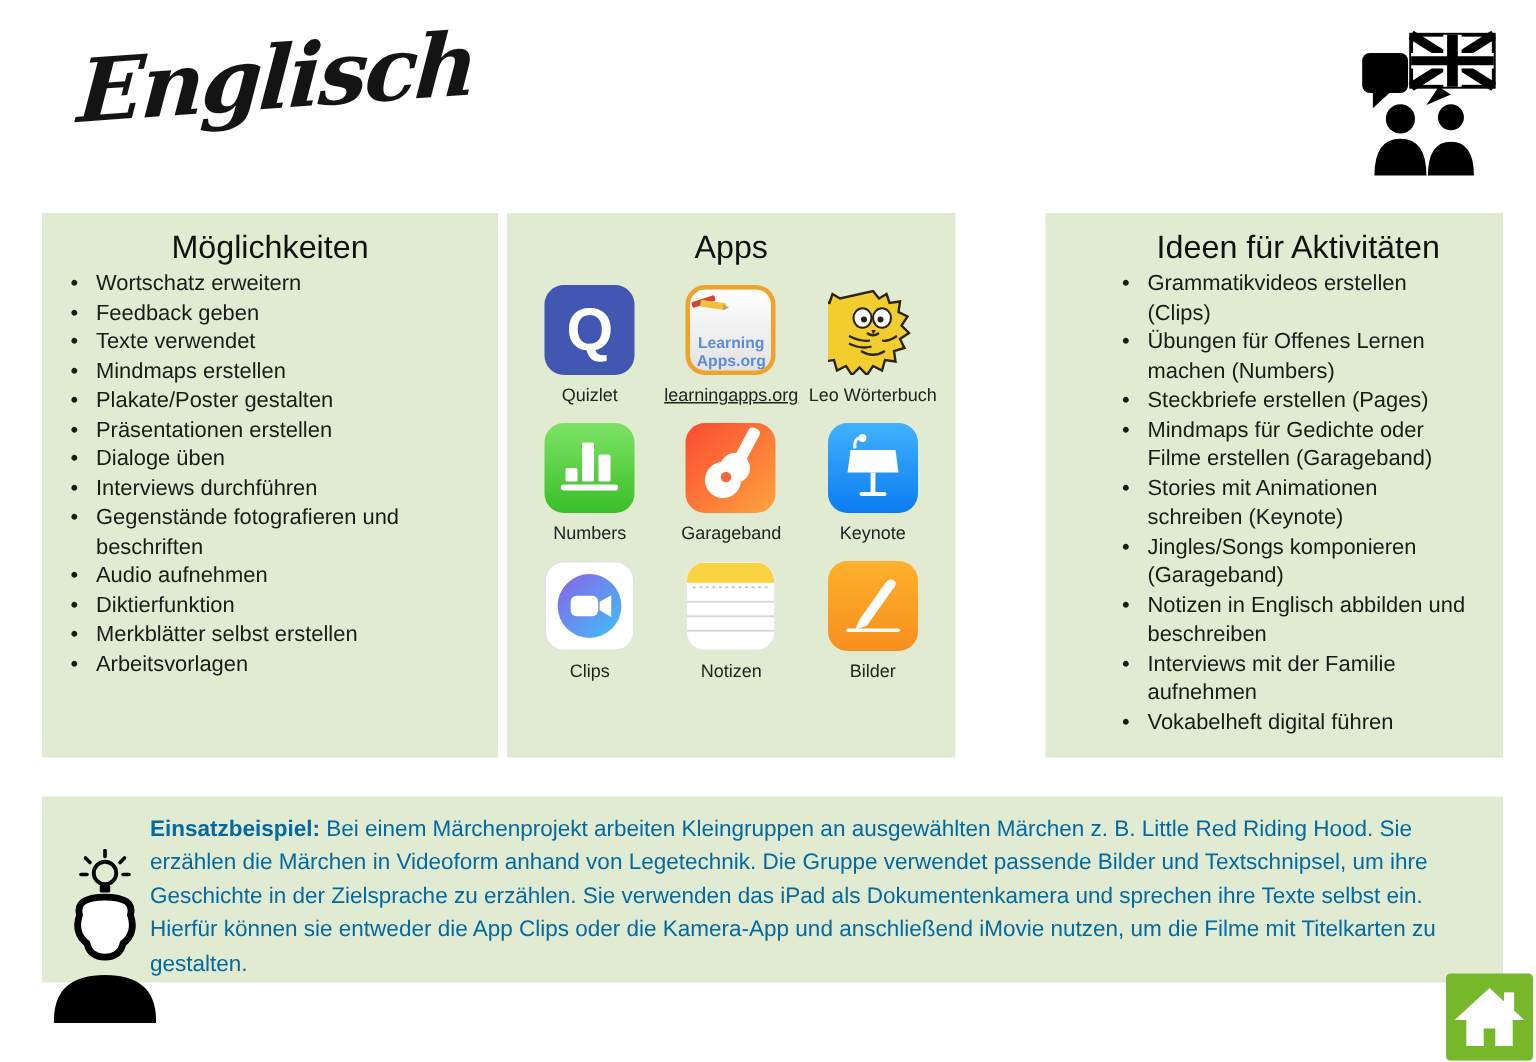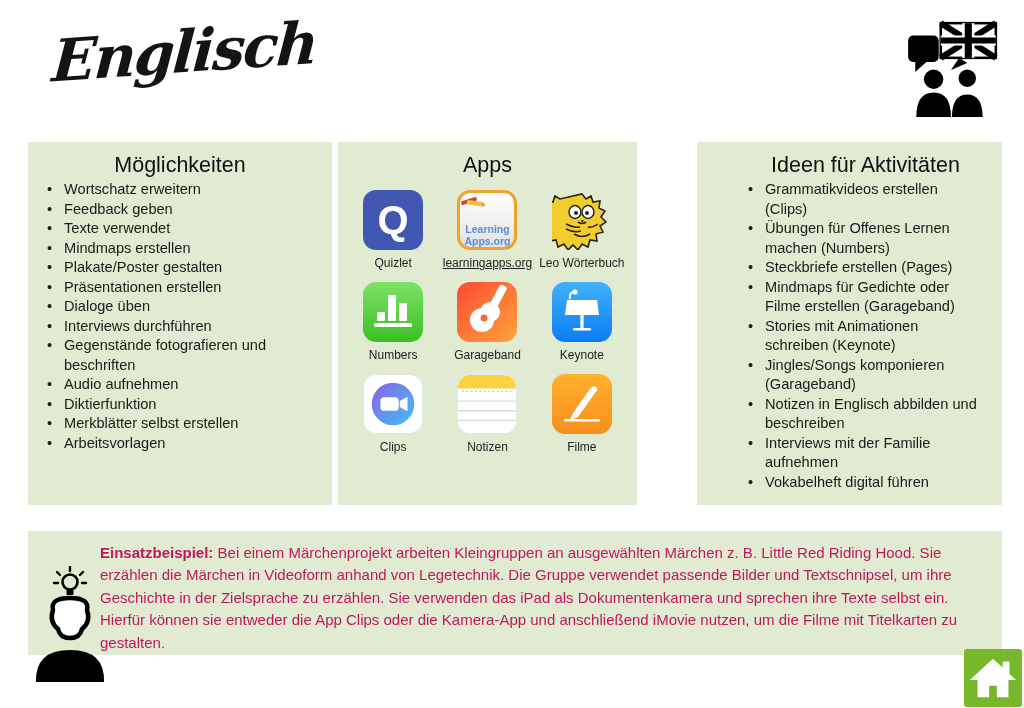--- a/index.html
+++ b/index.html
@@ -47,21 +47,21 @@
   .ic.numbers { background:linear-gradient(180deg,var(--numbers_top),var(--numbers_bottom)); }
   .ic.gb { background:linear-gradient(135deg,var(--gb_red),var(--gb_orange)); }
   .ic.keynote { background:linear-gradient(180deg,var(--keynote_top),var(--keynote_bottom)); }
   .ic.clips { background:#fff; border:1px solid #e4e4e4; }
   .ic.notes { background:#fff; border:1px solid #e8e8e8; }
   .ic.pages { background:linear-gradient(180deg,var(--pages_top),var(--pages_bottom)); }
 
   
   .bottom-box { position:absolute; left:28px; top:531px; width:974px; height:124px;
                 background:var(--box_bg); }
-  .bottom-box p { padding:11px 16px 0 72px; font-size:15px; line-height:22.4px; color:#be185d; }
+  .bottom-box p { padding:11px 16px 0 72px; font-size:15px; line-height:22.4px; color:#0369a1; }
   .bottom-box p strong { font-weight:700; }
   .idea-icon { position:absolute; left:30px; top:566px; width:80px; height:116px; }
 
   
   .home-btn { position:absolute; left:964px; top:649px; width:58px; height:58px;
               background:var(--home_green); border-radius:3px; cursor:pointer; }
 </style>
 </head>
 <body>
 
@@ -224,21 +224,21 @@
         <div class="app-label">Notizen</div>
       </div>
 
       <div class="app">
         <div class="ic pages">
           <svg viewBox="0 0 60 60">
             <path d="M21 39 L38 15 q3 -4 6 -2 t-1 6 L26 43 l-8 3 z" fill="#fff"></path>
             <rect x="12" y="45" width="36" height="2.4" rx="1.2" fill="#fff"></rect>
           </svg>
         </div>
-        <div class="app-label">Filme</div>
+        <div class="app-label">Bilder</div>
       </div>
 
     </div>
   </section>
 
   <section class="box col3">
     <h2>Ideen für Aktivitäten</h2>
     <ul class="bullets">
         <li>Grammatikvideos erstellen (Clips)</li>
         <li>Übungen für Offenes Lernen machen (Numbers)</li>

